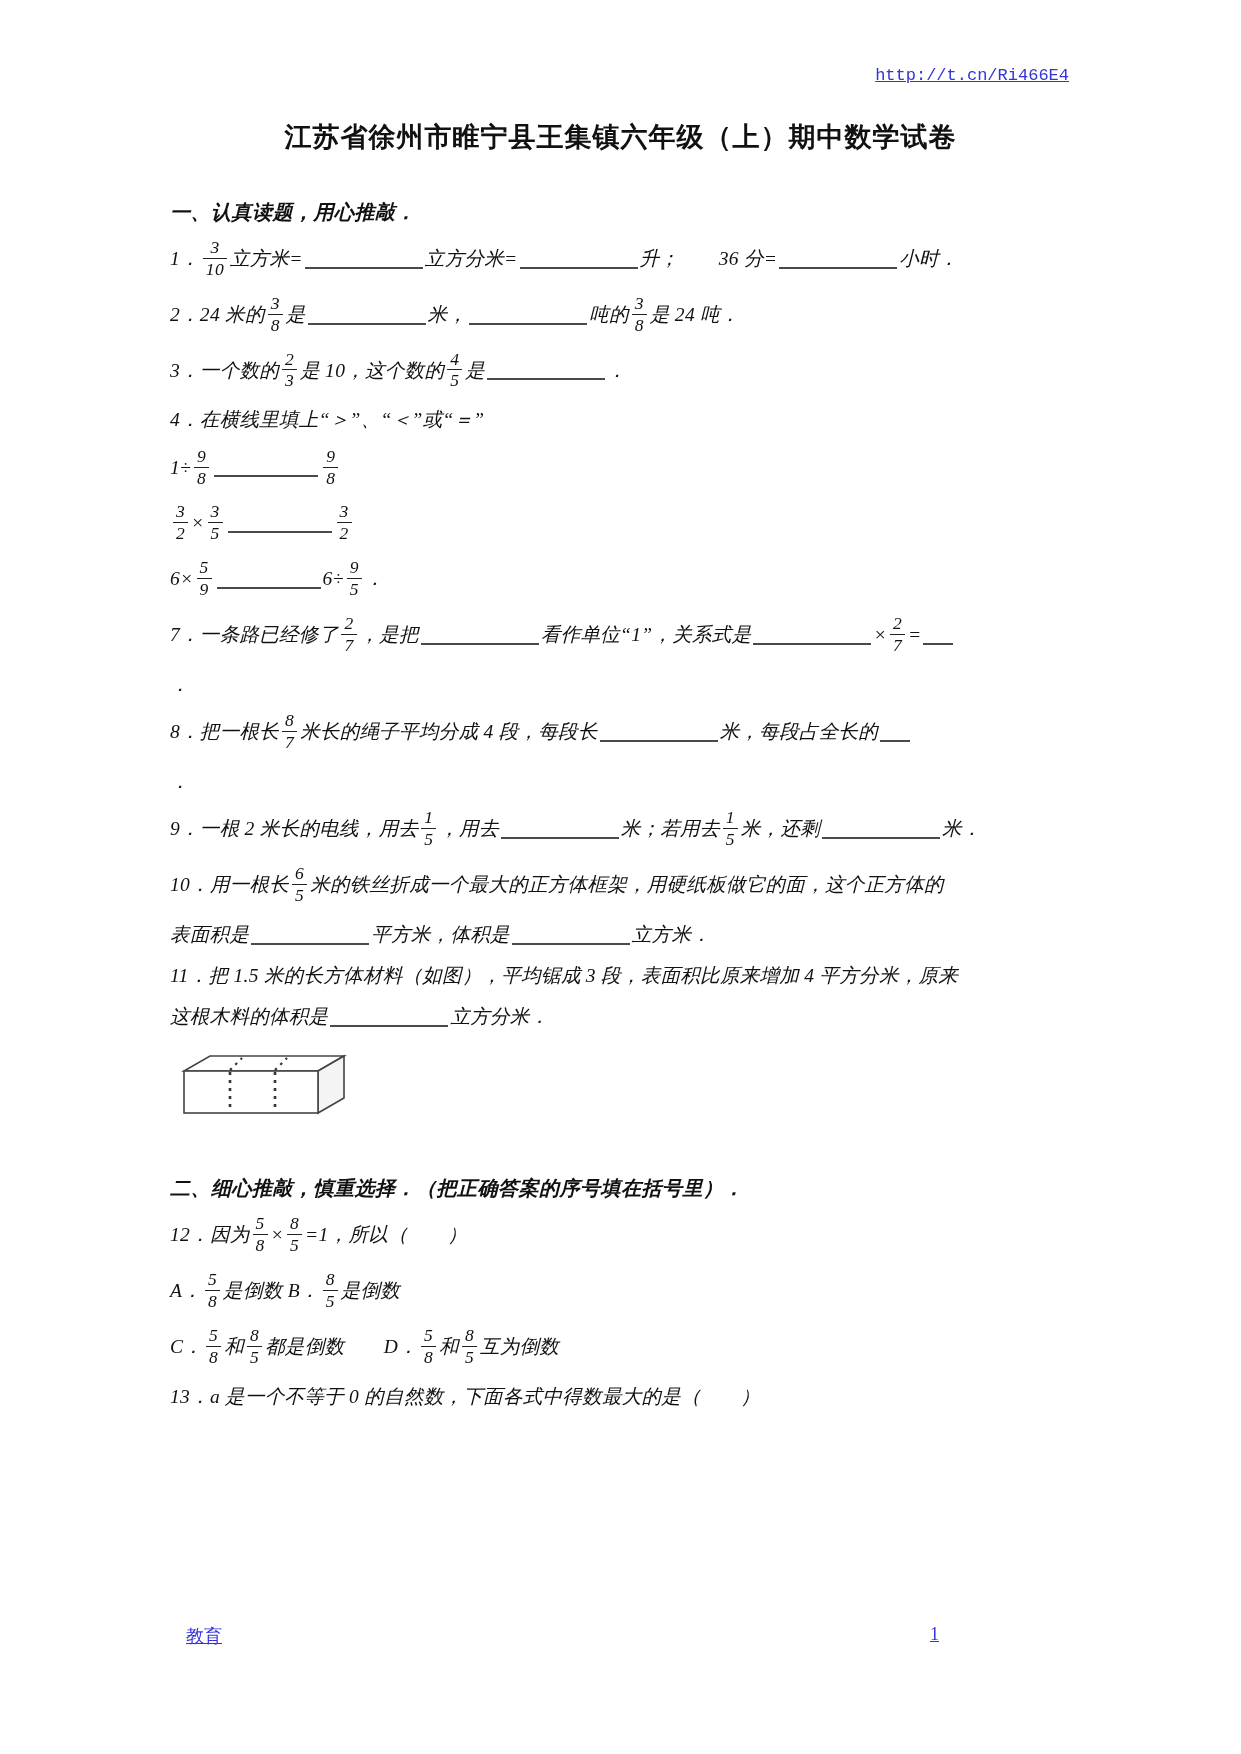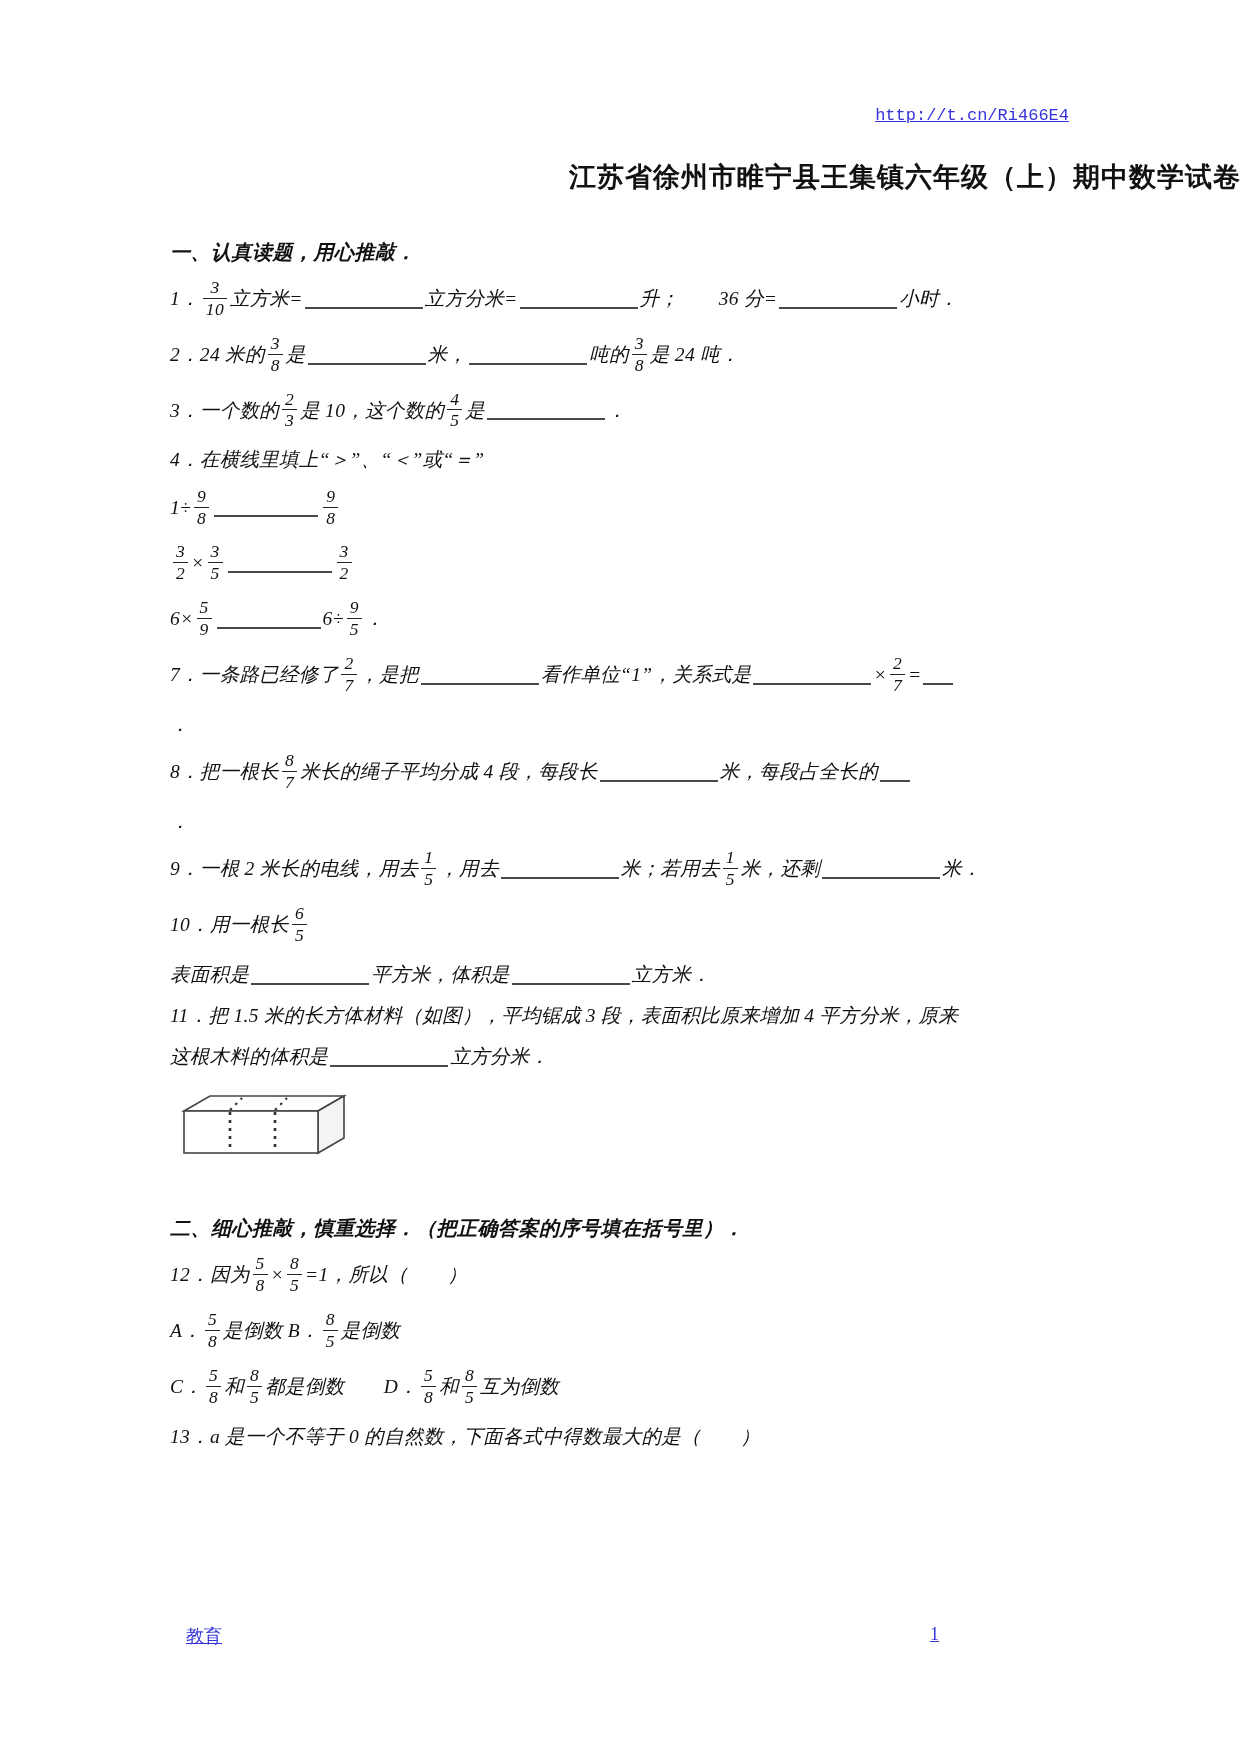--- a/index.html
+++ b/index.html
@@ -7,33 +7,33 @@
     position:relative;
     width:1241px;
     height:1754px;
     margin:0 auto;
     background:#ffffff;
     font-family:"Liberation Serif","DejaVu Serif",serif;
     color:#111;
     overflow:hidden;
   }
   .header{
-    padding:106px 172px 0 0;
+    padding:66px 172px 0 0;
     text-align:right;
     font-family:"Liberation Mono","DejaVu Sans Mono",monospace;
     font-size:17px;
   }
   .header a, .footer a{
     color:var(--link-color,#3333dd);
     text-decoration:underline;
     cursor:pointer;
   }
   .doc-title{
     margin:34px 0 0 0;
-    text-align:right;
+    text-align:center;
     font-family:"Liberation Sans","DejaVu Sans",sans-serif;
     font-size:27px;
     font-weight:bold;
     letter-spacing:1px;
   }
   .content{
     margin:0 170px;
     font-style:italic;
   }
   .section-heading{
@@ -117,21 +117,21 @@
       <div class="line"><span>3．一个数的</span><span class="frac"><span class="num">2</span><span class="den">3</span></span><span>是 10，这个数的</span><span class="frac"><span class="num">4</span><span class="den">5</span></span><span>是</span><span class="blank" style="width: 118px;"></span><span>．</span></div>
       <div class="line"><span>4．在横线里填上“＞”、“＜”或“＝”</span></div>
       <div class="line"><span>1÷</span><span class="frac"><span class="num">9</span><span class="den">8</span></span><span class="blank" style="width: 104px;"></span><span class="frac"><span class="num">9</span><span class="den">8</span></span></div>
       <div class="line"><span class="frac"><span class="num">3</span><span class="den">2</span></span><span>×</span><span class="frac"><span class="num">3</span><span class="den">5</span></span><span class="blank" style="width: 104px;"></span><span class="frac"><span class="num">3</span><span class="den">2</span></span></div>
       <div class="line"><span>6×</span><span class="frac"><span class="num">5</span><span class="den">9</span></span><span class="blank" style="width: 104px;"></span><span>6÷</span><span class="frac"><span class="num">9</span><span class="den">5</span></span><span>．</span></div>
       <div class="line"><span>7．一条路已经修了</span><span class="frac"><span class="num">2</span><span class="den">7</span></span><span>，是把</span><span class="blank" style="width: 118px;"></span><span>看作单位“1”，关系式是</span><span class="blank" style="width: 118px;"></span><span>×</span><span class="frac"><span class="num">2</span><span class="den">7</span></span><span>=</span><span class="blank" style="width: 30px;"></span></div>
       <div class="line"><span>．</span></div>
       <div class="line"><span>8．把一根长</span><span class="frac"><span class="num">8</span><span class="den">7</span></span><span>米长的绳子平均分成 4 段，每段长</span><span class="blank" style="width: 118px;"></span><span>米，每段占全长的</span><span class="blank" style="width: 30px;"></span></div>
       <div class="line"><span>．</span></div>
       <div class="line"><span>9．一根 2 米长的电线，用去</span><span class="frac"><span class="num">1</span><span class="den">5</span></span><span>，用去</span><span class="blank" style="width: 118px;"></span><span>米；若用去</span><span class="frac"><span class="num">1</span><span class="den">5</span></span><span>米，还剩</span><span class="blank" style="width: 118px;"></span><span>米．</span></div>
-      <div class="line"><span>10．用一根长</span><span class="frac"><span class="num">6</span><span class="den">5</span></span></div>
+      <div class="line"><span>10．用一根长</span><span class="frac"><span class="num">6</span><span class="den">5</span></span><span>米的铁丝折成一个最大的正方体框架，用硬纸板做它的面，这个正方体的</span></div>
       <div class="line"><span>表面积是</span><span class="blank" style="width: 118px;"></span><span>平方米，体积是</span><span class="blank" style="width: 118px;"></span><span>立方米．</span></div>
       <div class="line"><span>11．把 1.5 米的长方体材料（如图），平均锯成 3 段，表面积比原来增加 4 平方分米，原来</span></div>
       <div class="line"><span>这根木料的体积是</span><span class="blank" style="width: 118px;"></span><span>立方分米．</span></div>
   <div class="figure-block">
     <svg width="178" height="68" viewBox="0 0 178 68">
 
       <polygon points="12,22 38,7 172,7 146,22" fill="#ffffff" stroke="#444" stroke-width="1.6"></polygon>
 
       <polygon points="146,22 172,7 172,49 146,64" fill="#f4f4f4" stroke="#444" stroke-width="1.6"></polygon>
 

